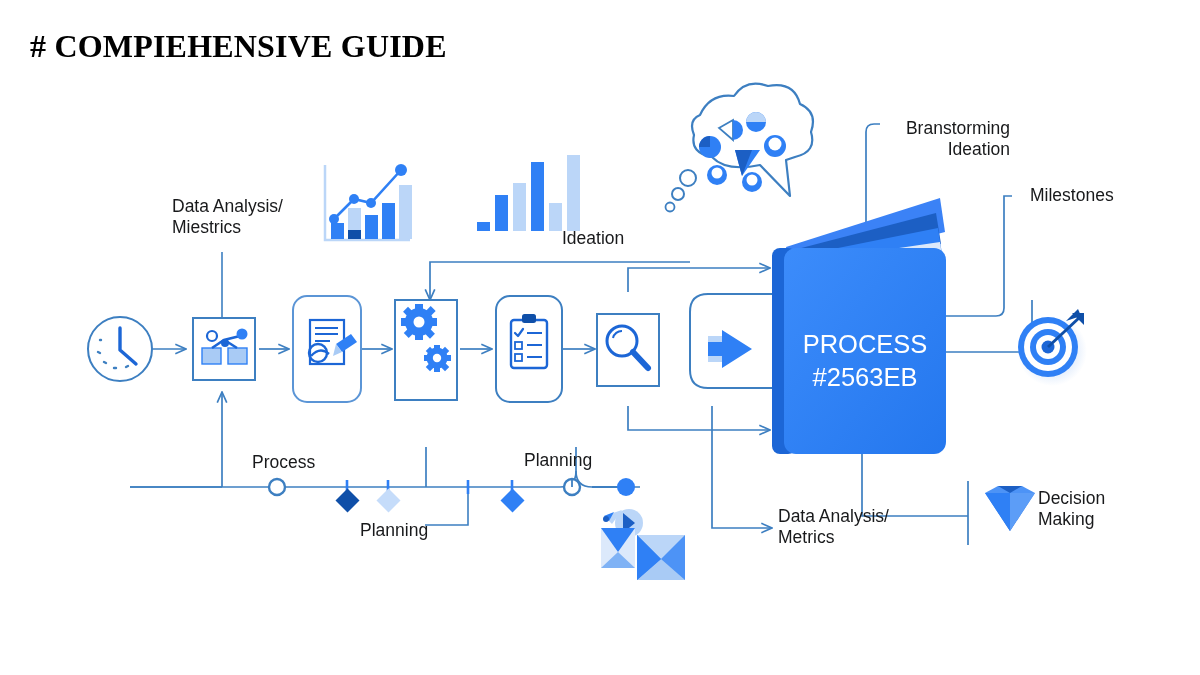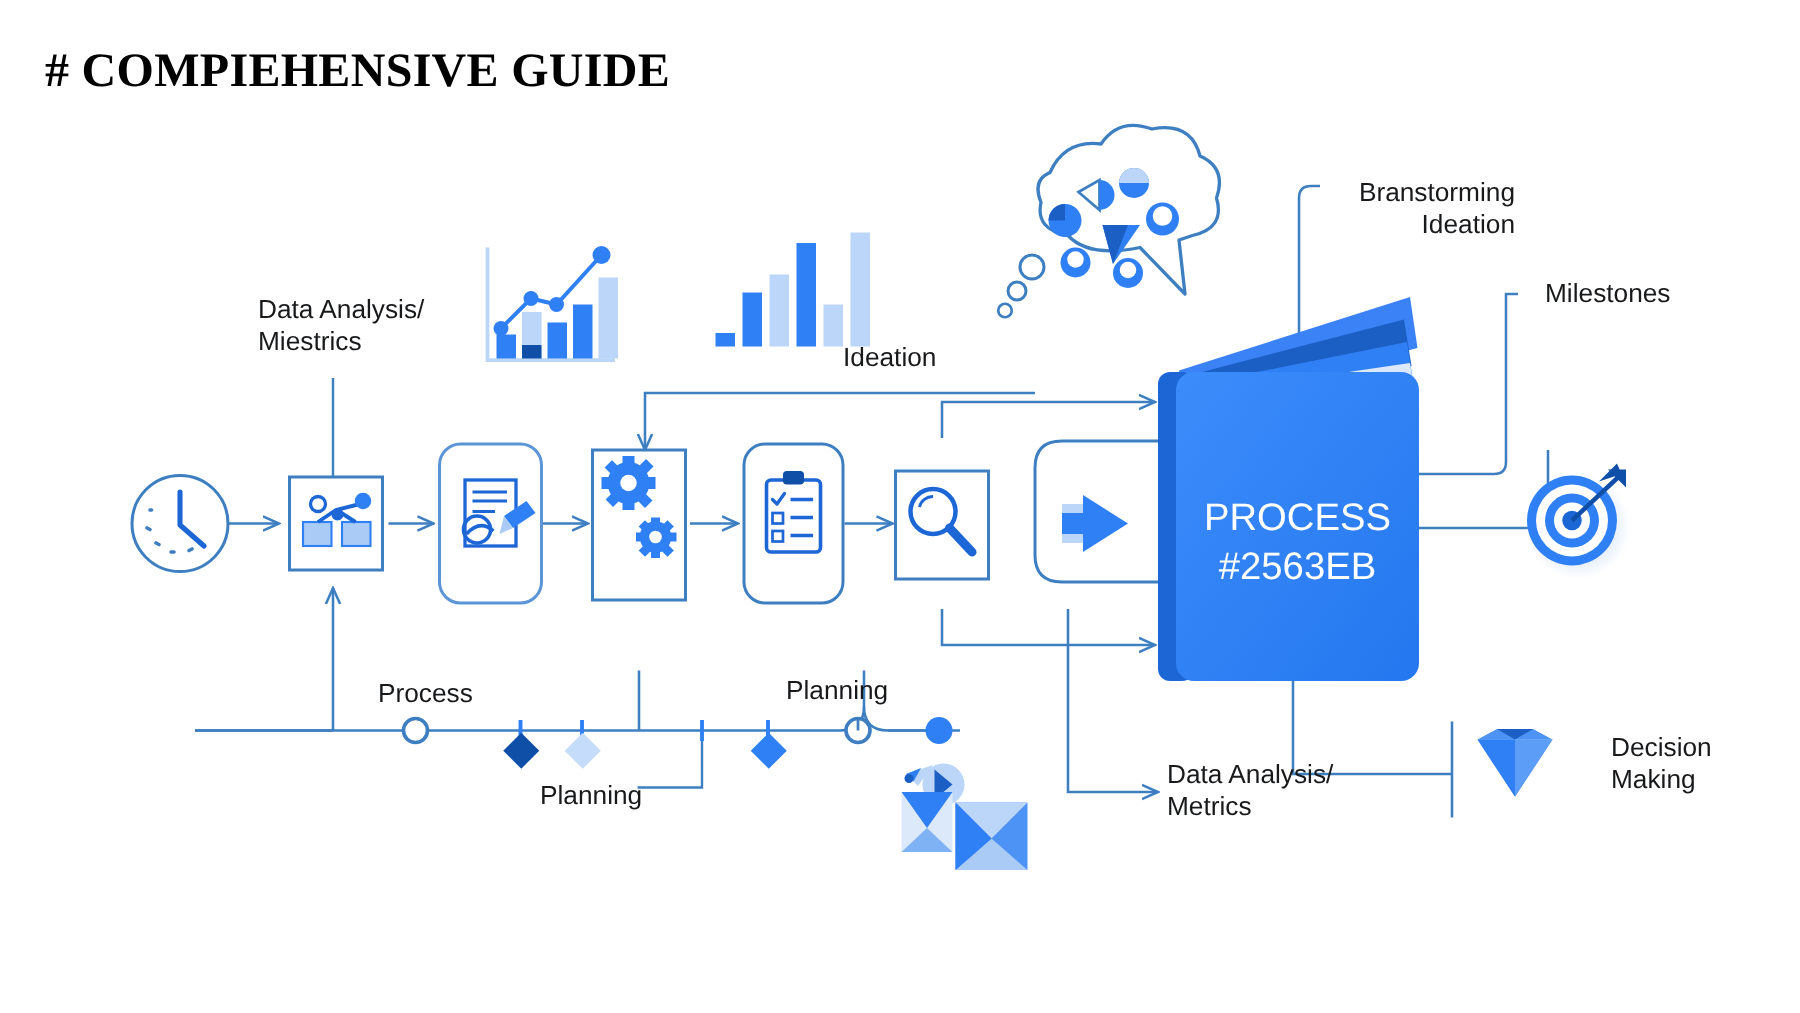--- a/index.html
+++ b/index.html
@@ -302,16 +302,16 @@
 
   <div class="lbl" style="left:252px;top:452px;">Process</div>
 
   <div class="lbl" style="left:524px;top:450px;">Planning</div>
 
   <div class="lbl" style="left:360px;top:520px;">Planning</div>
 
   <div class="lbl" style="left:778px;top:506px;width:140px;">Data Analysis/
 Metrics</div>
 
-  <div class="lbl" style="left:1038px;top:488px;width:120px;margin-left:36px;">Decision
+  <div class="lbl" style="left:1038px;top:488px;width:120px;">Decision
 Making</div>
 
 </div>
 
 </body></html>

